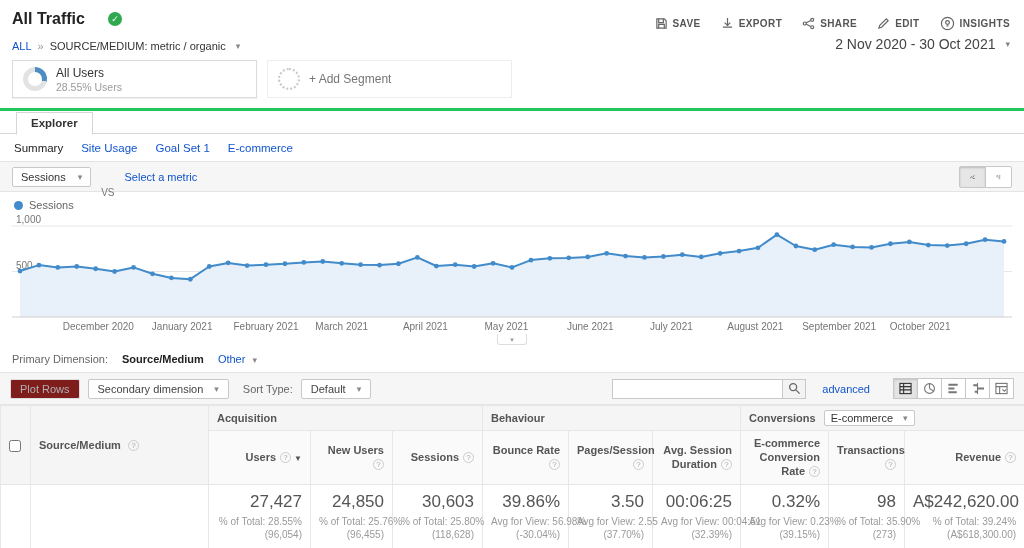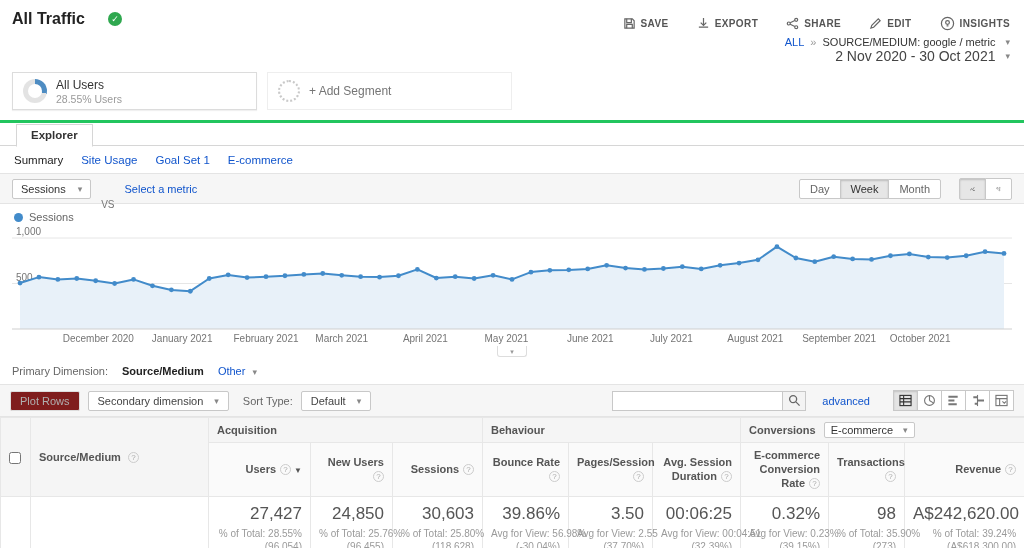--- a/index.html
+++ b/index.html
@@ -11,26 +11,26 @@
   }
   .link { color:#15c; text-decoration:none; cursor:pointer; }
   .caret { color:#888; font-size:9px; margin-left:4px; }
 
   
   .app-header { display:flex; justify-content:space-between; align-items:center; padding:7px 14px 3px 12px; }
   .title-wrap { display:flex; align-items:center; gap:23px; }
   .page-title { font-size:16px; font-weight:bold; color:#222; }
   .check-badge { width:14px; height:14px; border-radius:50%; background:#2fa84f; color:#fff;
     font-size:9px; line-height:14px; text-align:center; display:inline-block; }
-  .actions { display:flex; gap:28px; align-items:center;margin-top:9px; }
+  .actions { display:flex; gap:20px; align-items:center;margin-top:9px; }
   .action { display:flex; align-items:center; gap:5px; color:#555; font-size:10px; font-weight:bold; letter-spacing:.4px; cursor:pointer; }
   .action svg { stroke:#666; fill:none; stroke-width:1.3; }
 
   
-  .crumb-row { display:flex; justify-content:space-between; align-items:flex-end; padding:2px 14px 6px 12px;flex-direction:column; }
+  .crumb-row { display:flex; justify-content:space-between; align-items:flex-end; padding:2px 14px 6px 12px; }
   .crumbs { display:flex; align-items:center; gap:6px; font-size:11px; }
   .crumb-current { color:#333; cursor:pointer; }
   .date-range { font-size:14px; color:#444; display:flex; align-items:center; gap:6px; cursor:pointer; }
 
   
   .segments { display:flex; gap:10px; padding:2px 12px 10px; border-bottom:3px solid #22c55e; }
   .segment-card { width:245px; height:38px; background:#fff; border:1px solid #dcdcdc;
     box-shadow:0 1px 1px rgba(0,0,0,.06); display:flex; align-items:center; gap:9px; padding:0 10px; cursor:pointer; }
   .donut { width:24px; height:24px; border-radius:50%; background:conic-gradient(#4e8cc2 0 28.55%, #e3e3e3 0); position:relative; flex:0 0 auto; }
   .donut::after { content:""; position:absolute; inset:5px; background:#fff; border-radius:50%; }
@@ -162,21 +162,21 @@
         </svg>
       <span>INSIGHTS</span>
     </span>
   </div>
 </div>
 
 <div class="crumb-row">
   <div class="crumbs">
     <a class="link">ALL</a>
     <span style="color:#999;">»</span>
-    <span class="crumb-current">SOURCE/MEDIUM: google / metric</span>
+    <span class="crumb-current">SOURCE/MEDIUM: metric / organic</span>
     <span class="caret">▾</span>
   </div>
   <div class="date-range">
     <span>2 Nov 2020 - 30 Oct 2021</span>
     <span class="caret">▾</span>
   </div>
 </div>
 
 <div class="segments">
   <div class="segment-card">
@@ -203,25 +203,20 @@
 </div>
 
 <div class="controls-bar">
   <span class="drop-btn">
     <span>Sessions</span>
     <span class="caret">▾</span>
   </span>
   <span class="vs-label">VS</span>
   <a class="link">Select a metric</a>
   <span class="spacer"></span>
-  <span class="seg-group">
-    <button class="seg-btn">Day</button>
-    <button class="seg-btn active">Week</button>
-    <button class="seg-btn">Month</button>
-  </span>
   <span class="seg-group" style="margin-left:8px;">
     <button class="seg-btn active icon-btn">
       <svg width="14" height="12" viewBox="0 0 14 12">
           <path d="M1 10l3-5 3 3 5-7"></path>
           <path d="M9 10h4" stroke-width="2"></path>
         </svg>
     </button>
     <button class="seg-btn icon-btn">
       <svg width="14" height="12" viewBox="0 0 14 12">
           <circle cx="4" cy="4" r="2.2"></circle>

